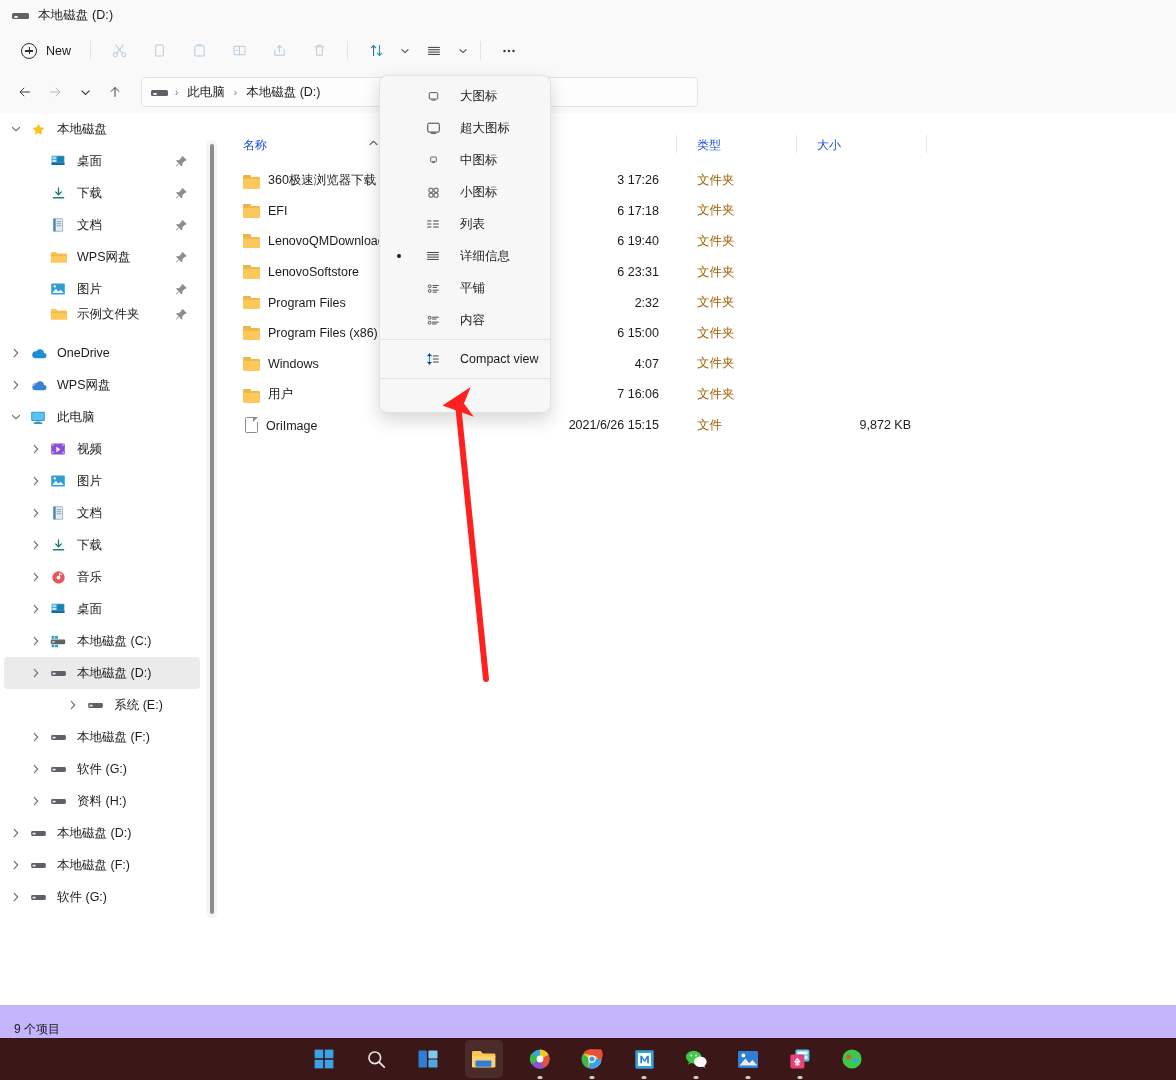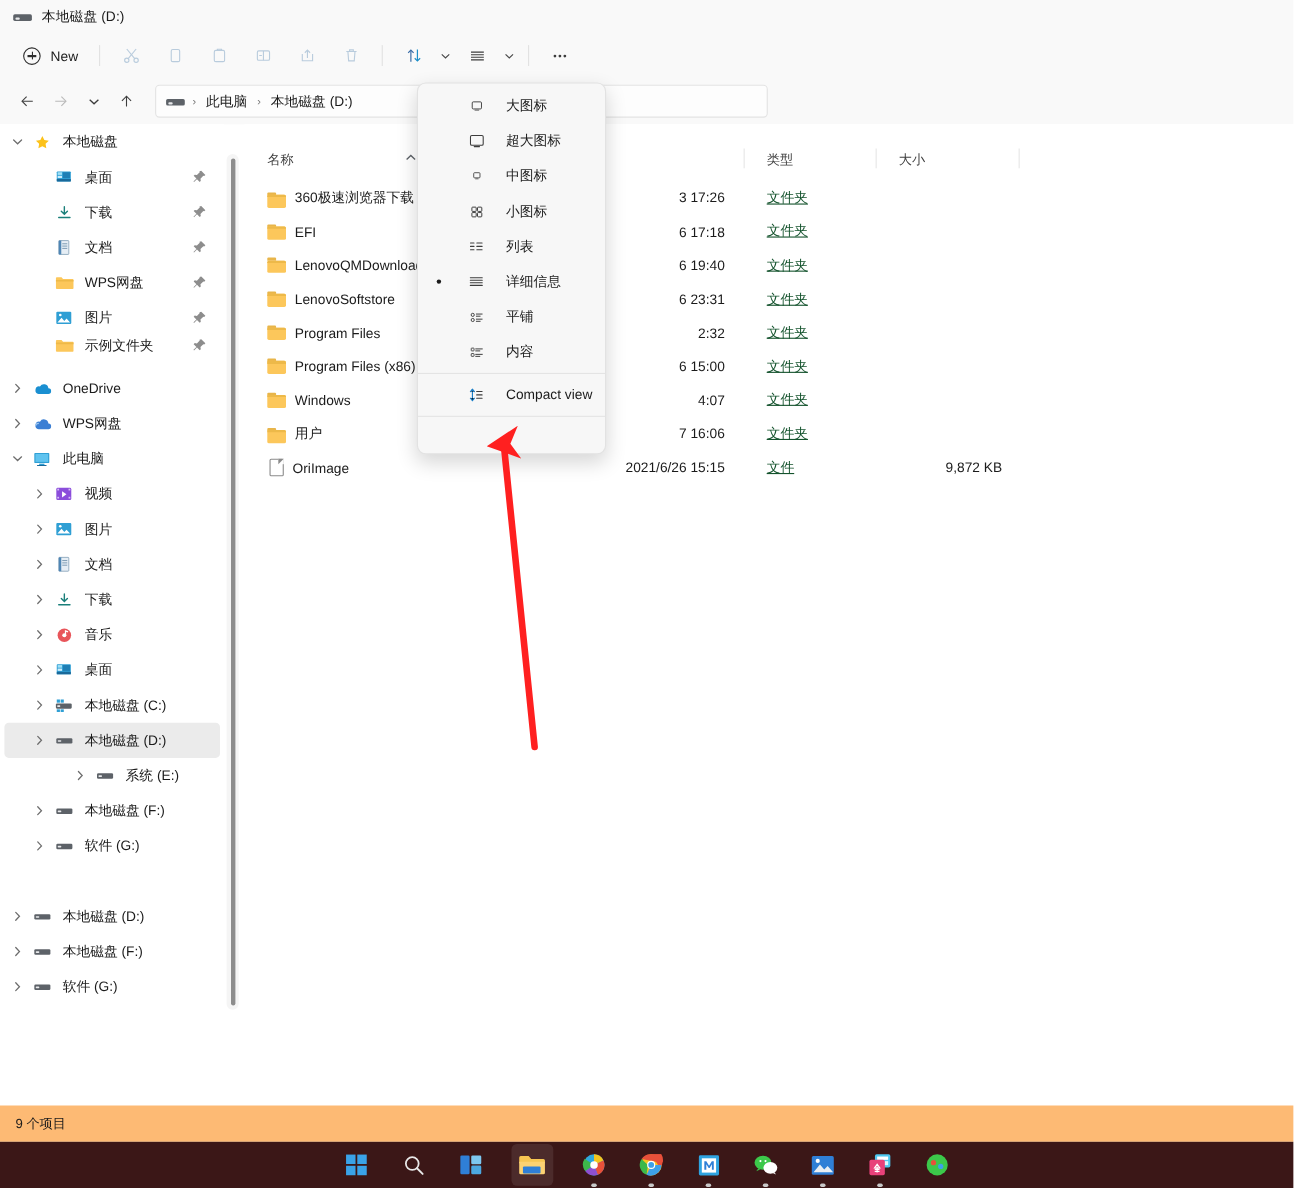--- a/index.html
+++ b/index.html
@@ -107,53 +107,53 @@
     background: #8d8d8d; border-radius: 2px;
   }
 
   
   .filearea { position: absolute; left: 222px; top: 113px; width: 954px; height: 892px; background: #fff; }
   .colhead {
     position: absolute; left: 0; top: 18px; width: 954px; height: 28px;
     display: flex; align-items: center;
   }
   .col {
-    font-size: 12px; color: #404040; height: 28px; display: flex; align-items: center;
+    font-size: 12px; color: #1d4ed8; height: 28px; display: flex; align-items: center;
     position: relative; cursor: default;
   }
   .col .divider { position: absolute; right: 0; top: 4px; width: 1px; height: 18px; background: #e6e6e6; }
   .sortcaret { position: absolute; color: #5d6268; font-size: 10px; }
 
   .row {
     position: absolute; left: 0; width: 954px; height: 30.6px;
     display: flex; align-items: center; cursor: default;
   }
   .cell-name { display: flex; align-items: flex-end; gap: 8px; width: 295px; padding-left: 21px; }
   .cell-name .nm { font-size: 12.5px; color: #1b1b1b; white-space: nowrap; overflow: hidden; }
   .cell-date { width: 160px; font-size: 12.5px; color: #1b1b1b; text-align: right; padding-right: 18px; white-space: nowrap; }
-  .cell-type { width: 120px; font-size: 12.5px; color: #14532d; padding-left: 20px; text-decoration: underline; }
+  .cell-type { width: 120px; font-size: 12.5px; color: #a16207; padding-left: 20px; }
   .cell-size { width: 130px; font-size: 12.5px; color: #1b1b1b; text-align: right; padding-right: 16px; }
 
   .folder-ico { width: 17px; height: 14px; position: relative; flex: 0 0 auto; }
   .folder-ico .tab { position: absolute; left: 0; top: 0; width: 7.5px; height: 3px; background: #e8b54a; border-radius: 1px 1px 0 0; }
   .folder-ico .body { position: absolute; left: 0; top: 2.2px; width: 17px; height: 11.6px; background: #fcc75b; border-radius: 1.5px; }
   .folder-ico .lip { position: absolute; left: 0; top: 2.2px; width: 17px; height: 2.2px; background: #edb949; border-radius: 1.5px 1.5px 0 0; }
   .file-ico {
     width: 13px; height: 16px; border: 1.2px solid #8a8a8a; border-radius: 1.5px;
     position: relative; flex: 0 0 auto; background: #fff; margin-left: 2px;
   }
   .file-ico::after {
     content: ""; position: absolute; right: -1.2px; top: -1.2px;
     border-width: 0 0 5px 5px; border-style: solid; border-color: transparent transparent #fff #8a8a8a;
   }
 
   
   .statusbar {
     position: absolute; left: 0; top: 1005px; width: 1176px; height: 33px;
-    background: #fdba74; display: flex; align-items: center; padding-left: 14px;
+    background: #c4b5fd; display: flex; align-items: flex-end; padding-left: 14px;
   }
   .statusbar .st { font-size: 12px; color: #1b1b1b; }
 
   
   .ctxmenu {
     position: absolute; left: 379px; top: 75px; width: 172px; height: 338px;
     background: #f7f7f7; border: 1px solid #e2e2e2; border-radius: 8px;
     box-shadow: 0 7px 18px rgba(0,0,0,0.16); padding: 4px 0;
     z-index: 40;
   }
@@ -620,20 +620,34 @@
             <path d="M3.3 1.4L6.7 5l-3.4 3.6" fill="none" stroke="#6d6d6d" stroke-width="1.15" stroke-linecap="round"></path>
           </svg>
         </span>
         <span class="nav-ico">
           <svg width="17" height="13" viewBox="0 0 20 16">
             <rect x="1" y="5" width="18" height="6" rx="1.4" fill="#5d6268"></rect>
             <rect x="2.6" y="7.2" width="4" height="1.9" rx=".8" fill="#e9eaec"></rect>
           </svg>
         </span>
         <span class="nav-lbl">软件 (G:)</span>
+      </div>
+      <div class="nav-item" style="top: 672px; position: absolute; left: 0px; width: 196px;">
+        <span class="nav-chev" style="margin-left: 20px;">
+          <svg width="10" height="10" viewBox="0 0 10 10">
+            <path d="M3.3 1.4L6.7 5l-3.4 3.6" fill="none" stroke="#6d6d6d" stroke-width="1.15" stroke-linecap="round"></path>
+          </svg>
+        </span>
+        <span class="nav-ico">
+          <svg width="17" height="13" viewBox="0 0 20 16">
+            <rect x="1" y="5" width="18" height="6" rx="1.4" fill="#5d6268"></rect>
+            <rect x="2.6" y="7.2" width="4" height="1.9" rx=".8" fill="#e9eaec"></rect>
+          </svg>
+        </span>
+        <span class="nav-lbl">资料 (H:)</span>
       </div>
       <div class="nav-item" style="top: 704px; position: absolute; left: 0px; width: 196px;">
         <span class="nav-chev" style="margin-left: 0px;">
           <svg width="10" height="10" viewBox="0 0 10 10">
             <path d="M3.3 1.4L6.7 5l-3.4 3.6" fill="none" stroke="#6d6d6d" stroke-width="1.15" stroke-linecap="round"></path>
           </svg>
         </span>
         <span class="nav-ico">
           <svg width="17" height="13" viewBox="0 0 20 16">
             <rect x="1" y="5" width="18" height="6" rx="1.4" fill="#5d6268"></rect>

